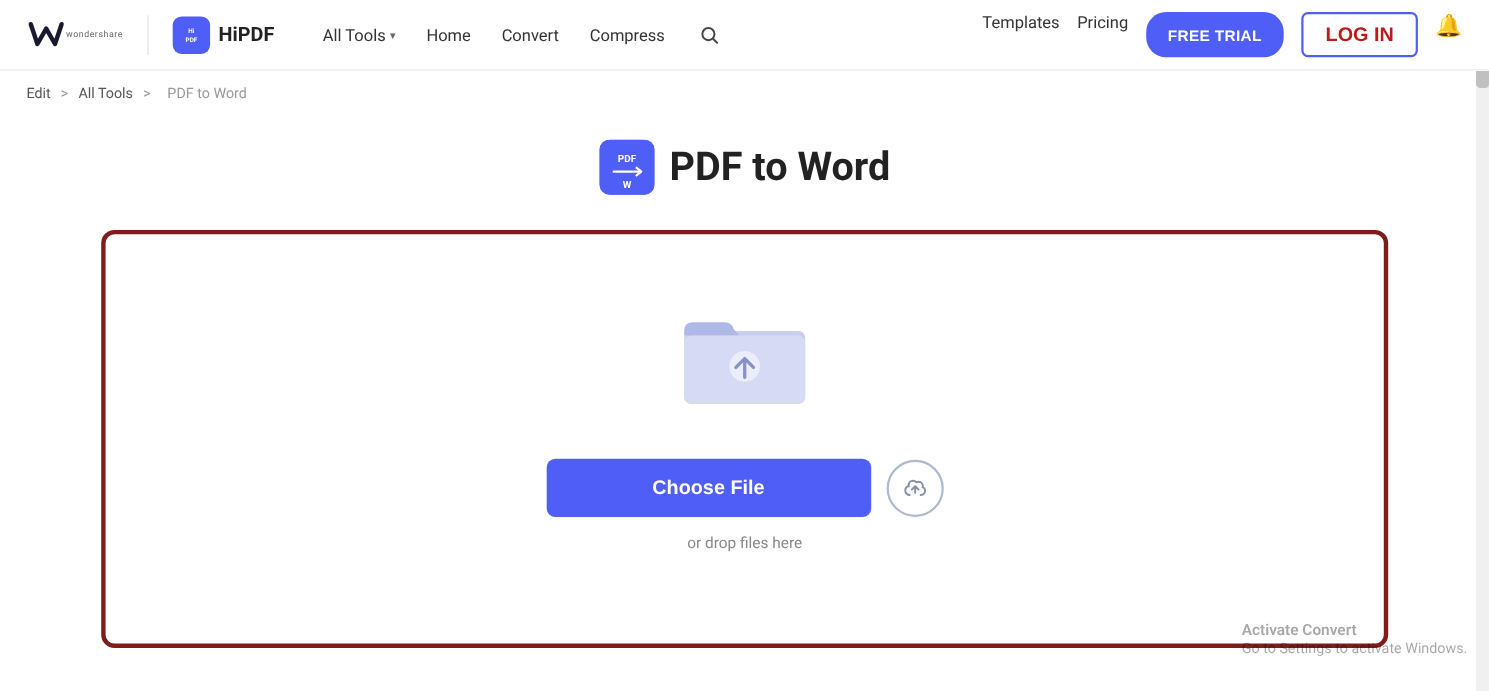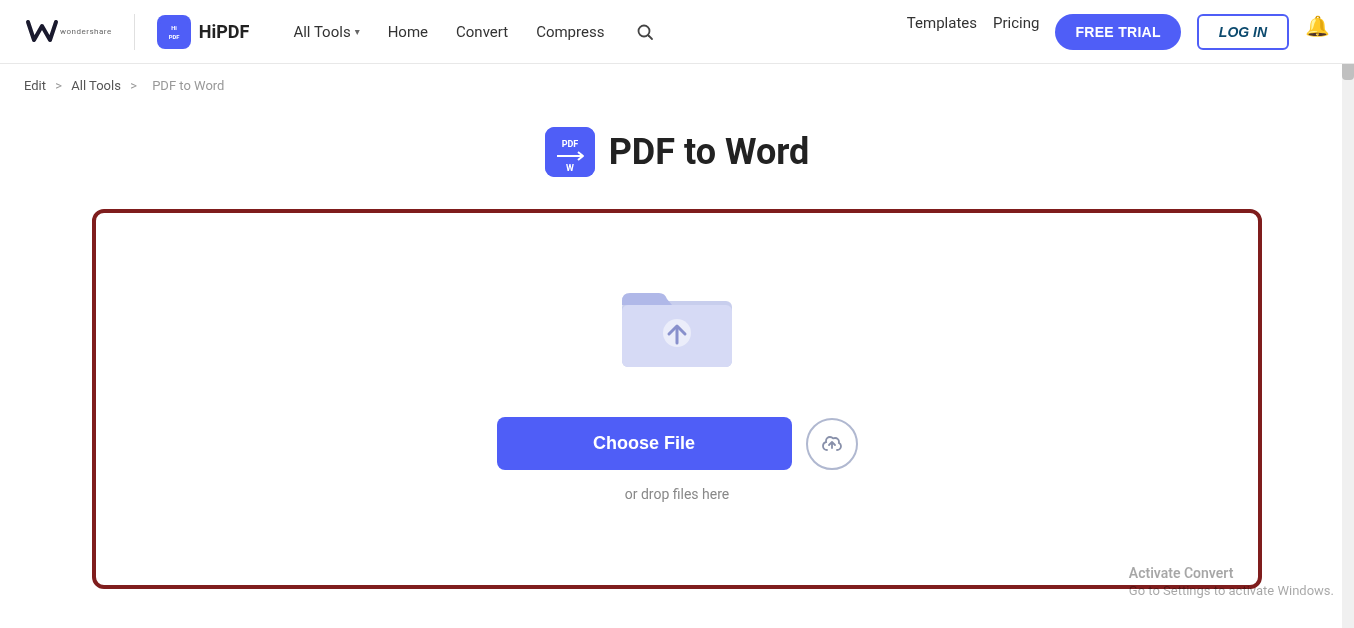--- a/index.html
+++ b/index.html
@@ -111,28 +111,27 @@
       padding: 10px 20px;
       border-radius: 18px;
       font-size: 14px;
       font-weight: 600;
       cursor: pointer;
       letter-spacing: 0.3px;
     }
 
     .btn-login {
       background: white;
-      color: #0c4a6e;
+      color: #b91c1c;
       border: 2px solid #4F5EF7;
       padding: 8px 20px;
       border-radius: 6px;
-      font-size: 14px;
+      font-size: 18px;
       font-weight: 600;
       cursor: pointer;
-      font-style: italic;
     }
 
     .bell-icon {
       cursor: pointer;
       color: #555;
       font-size: 20px;
     }
 
     
     .scrollbar {

